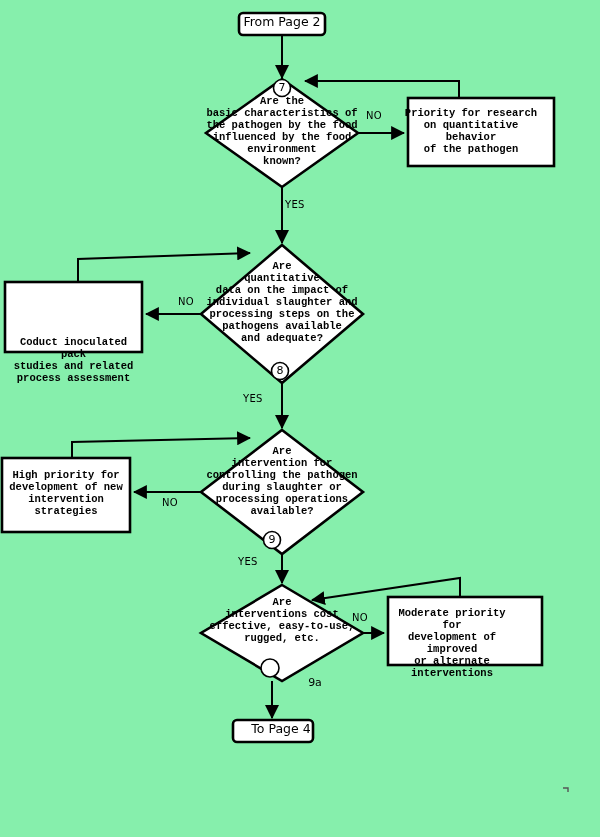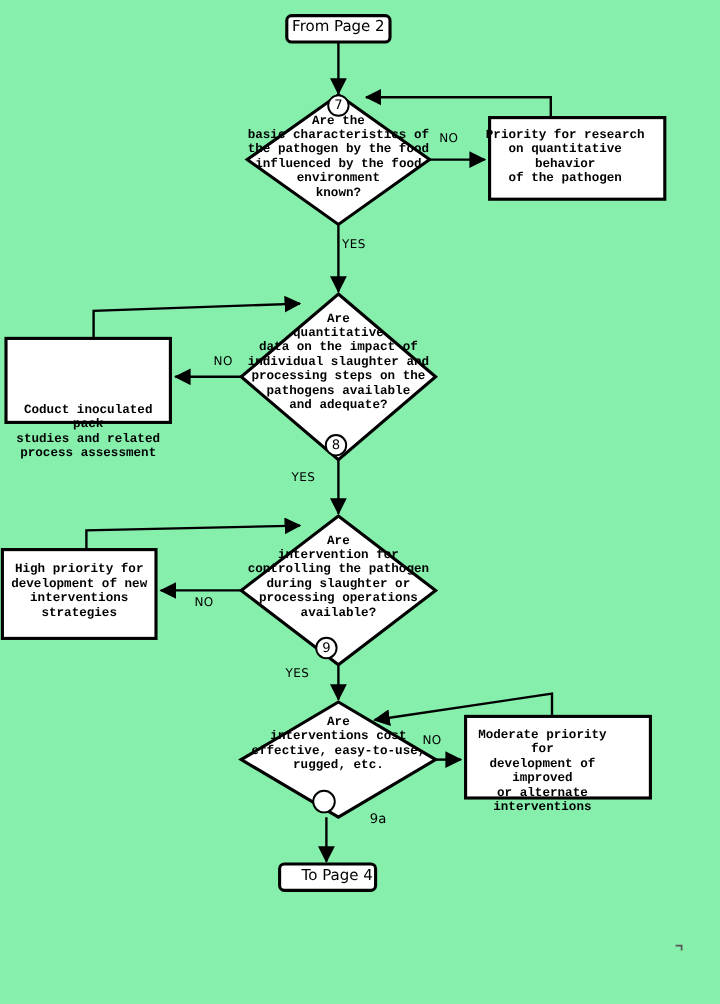--- a/index.html
+++ b/index.html
@@ -166,21 +166,21 @@
 intervention for
 controlling the pathogen
 during slaughter or
 processing operations
 available?</div>
 
   <div class="conn-num" style="left:262px; top:533px; width:20px;">9</div>
 
   <div class="node-text box-text" style="left:4px; top:470px; width:124px;">High priority for
 development of new
-interventions strategies</div>
+intervention strategies</div>
 
   <div class="edge-label" style="left:162px; top:497px;">NO</div>
 
   <div class="edge-label" style="left:238px; top:556px;">YES</div>
 
   <div class="node-text diamond-text" style="left:176px; top:597px; width:212px;">Are
 interventions cost
 effective, easy-to-use,
 rugged, etc.</div>
 

